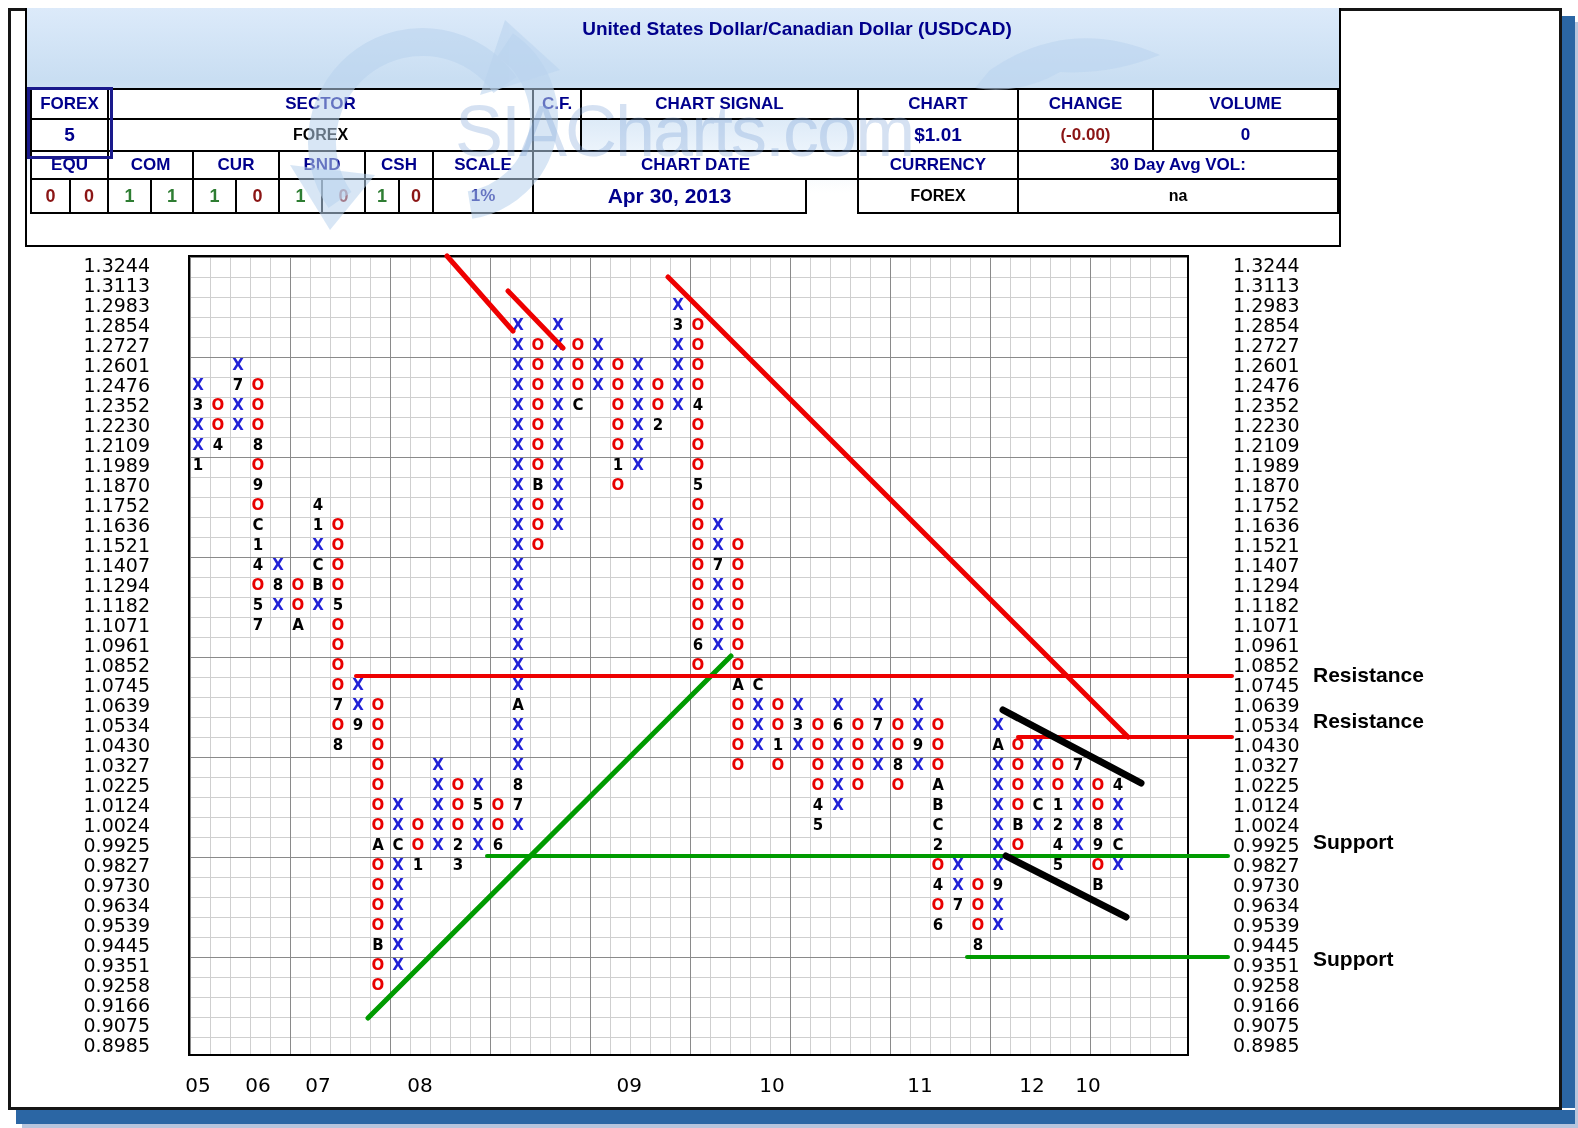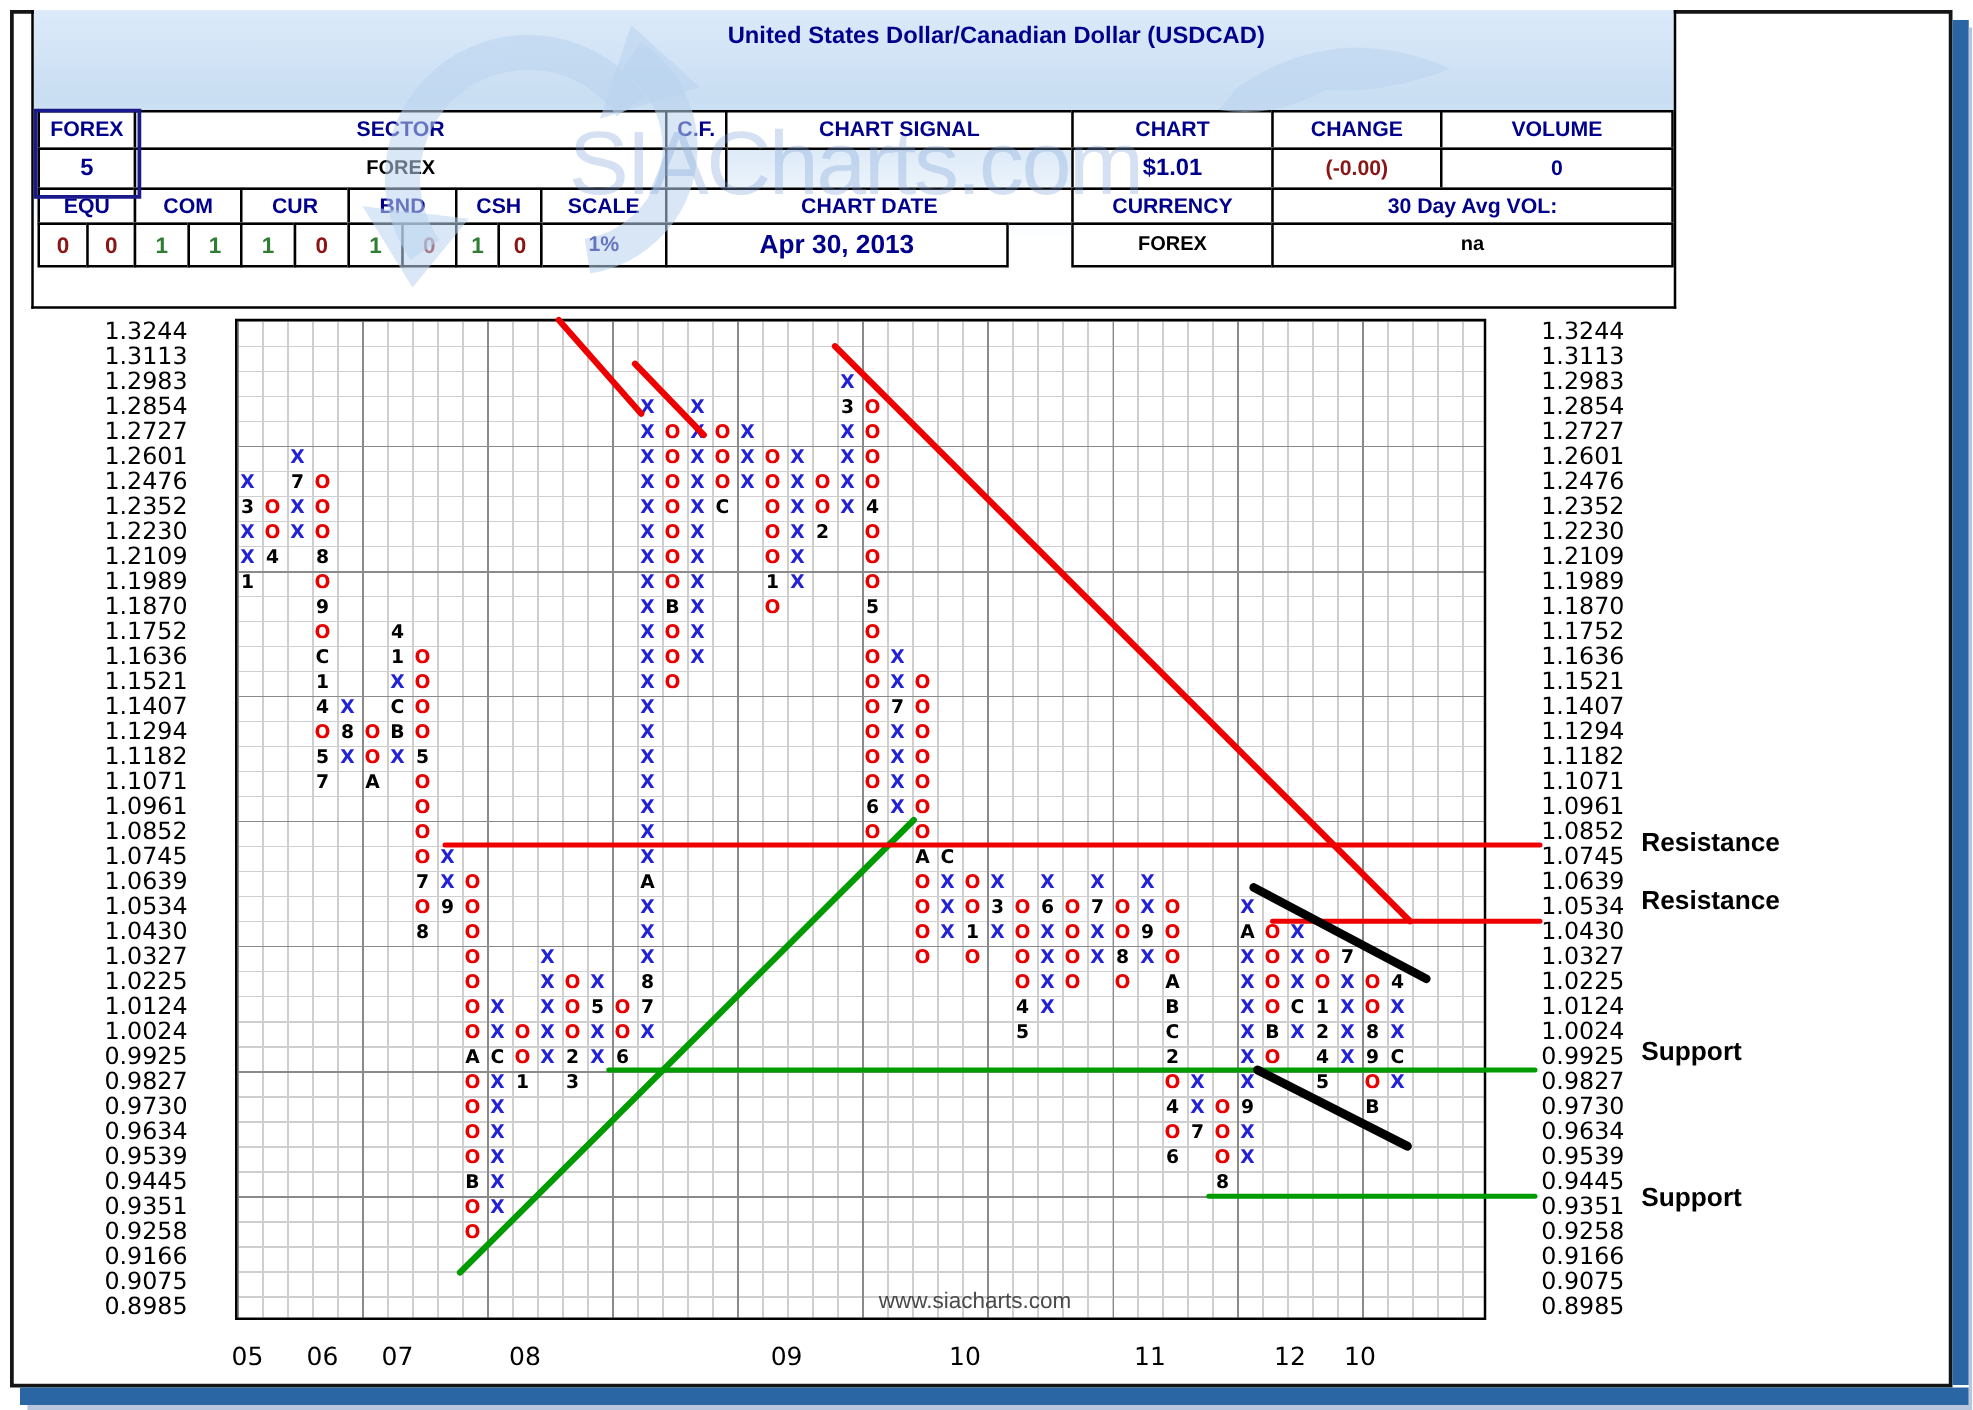--- a/index.html
+++ b/index.html
@@ -544,14 +544,13 @@
       <line x1="508" y1="291" x2="563" y2="348" stroke="#ee0000" stroke-width="5" stroke-linecap="round"></line>
       <line x1="668" y1="277" x2="1128" y2="737" stroke="#ee0000" stroke-width="5" stroke-linecap="round"></line>
       <line x1="368" y1="1018" x2="731" y2="656" stroke="#009b00" stroke-width="5" stroke-linecap="round"></line>
       <line x1="356" y1="676" x2="1232" y2="676" stroke="#ee0000" stroke-width="4" stroke-linecap="round"></line>
       <line x1="1018" y1="737" x2="1232" y2="737" stroke="#ee0000" stroke-width="4" stroke-linecap="round"></line>
       <line x1="487" y1="856" x2="1228" y2="856" stroke="#009b00" stroke-width="4" stroke-linecap="round"></line>
       <line x1="967" y1="957" x2="1228" y2="957" stroke="#009b00" stroke-width="4" stroke-linecap="round"></line>
       <line x1="1003" y1="710" x2="1141" y2="783" stroke="#000000" stroke-width="7" stroke-linecap="round"></line>
       <line x1="1006" y1="856" x2="1126" y2="917" stroke="#000000" stroke-width="7" stroke-linecap="round"></line>
     </svg>
-  <div class="site">www.siacharts.com</div>
 </div>
 
 </body></html>

